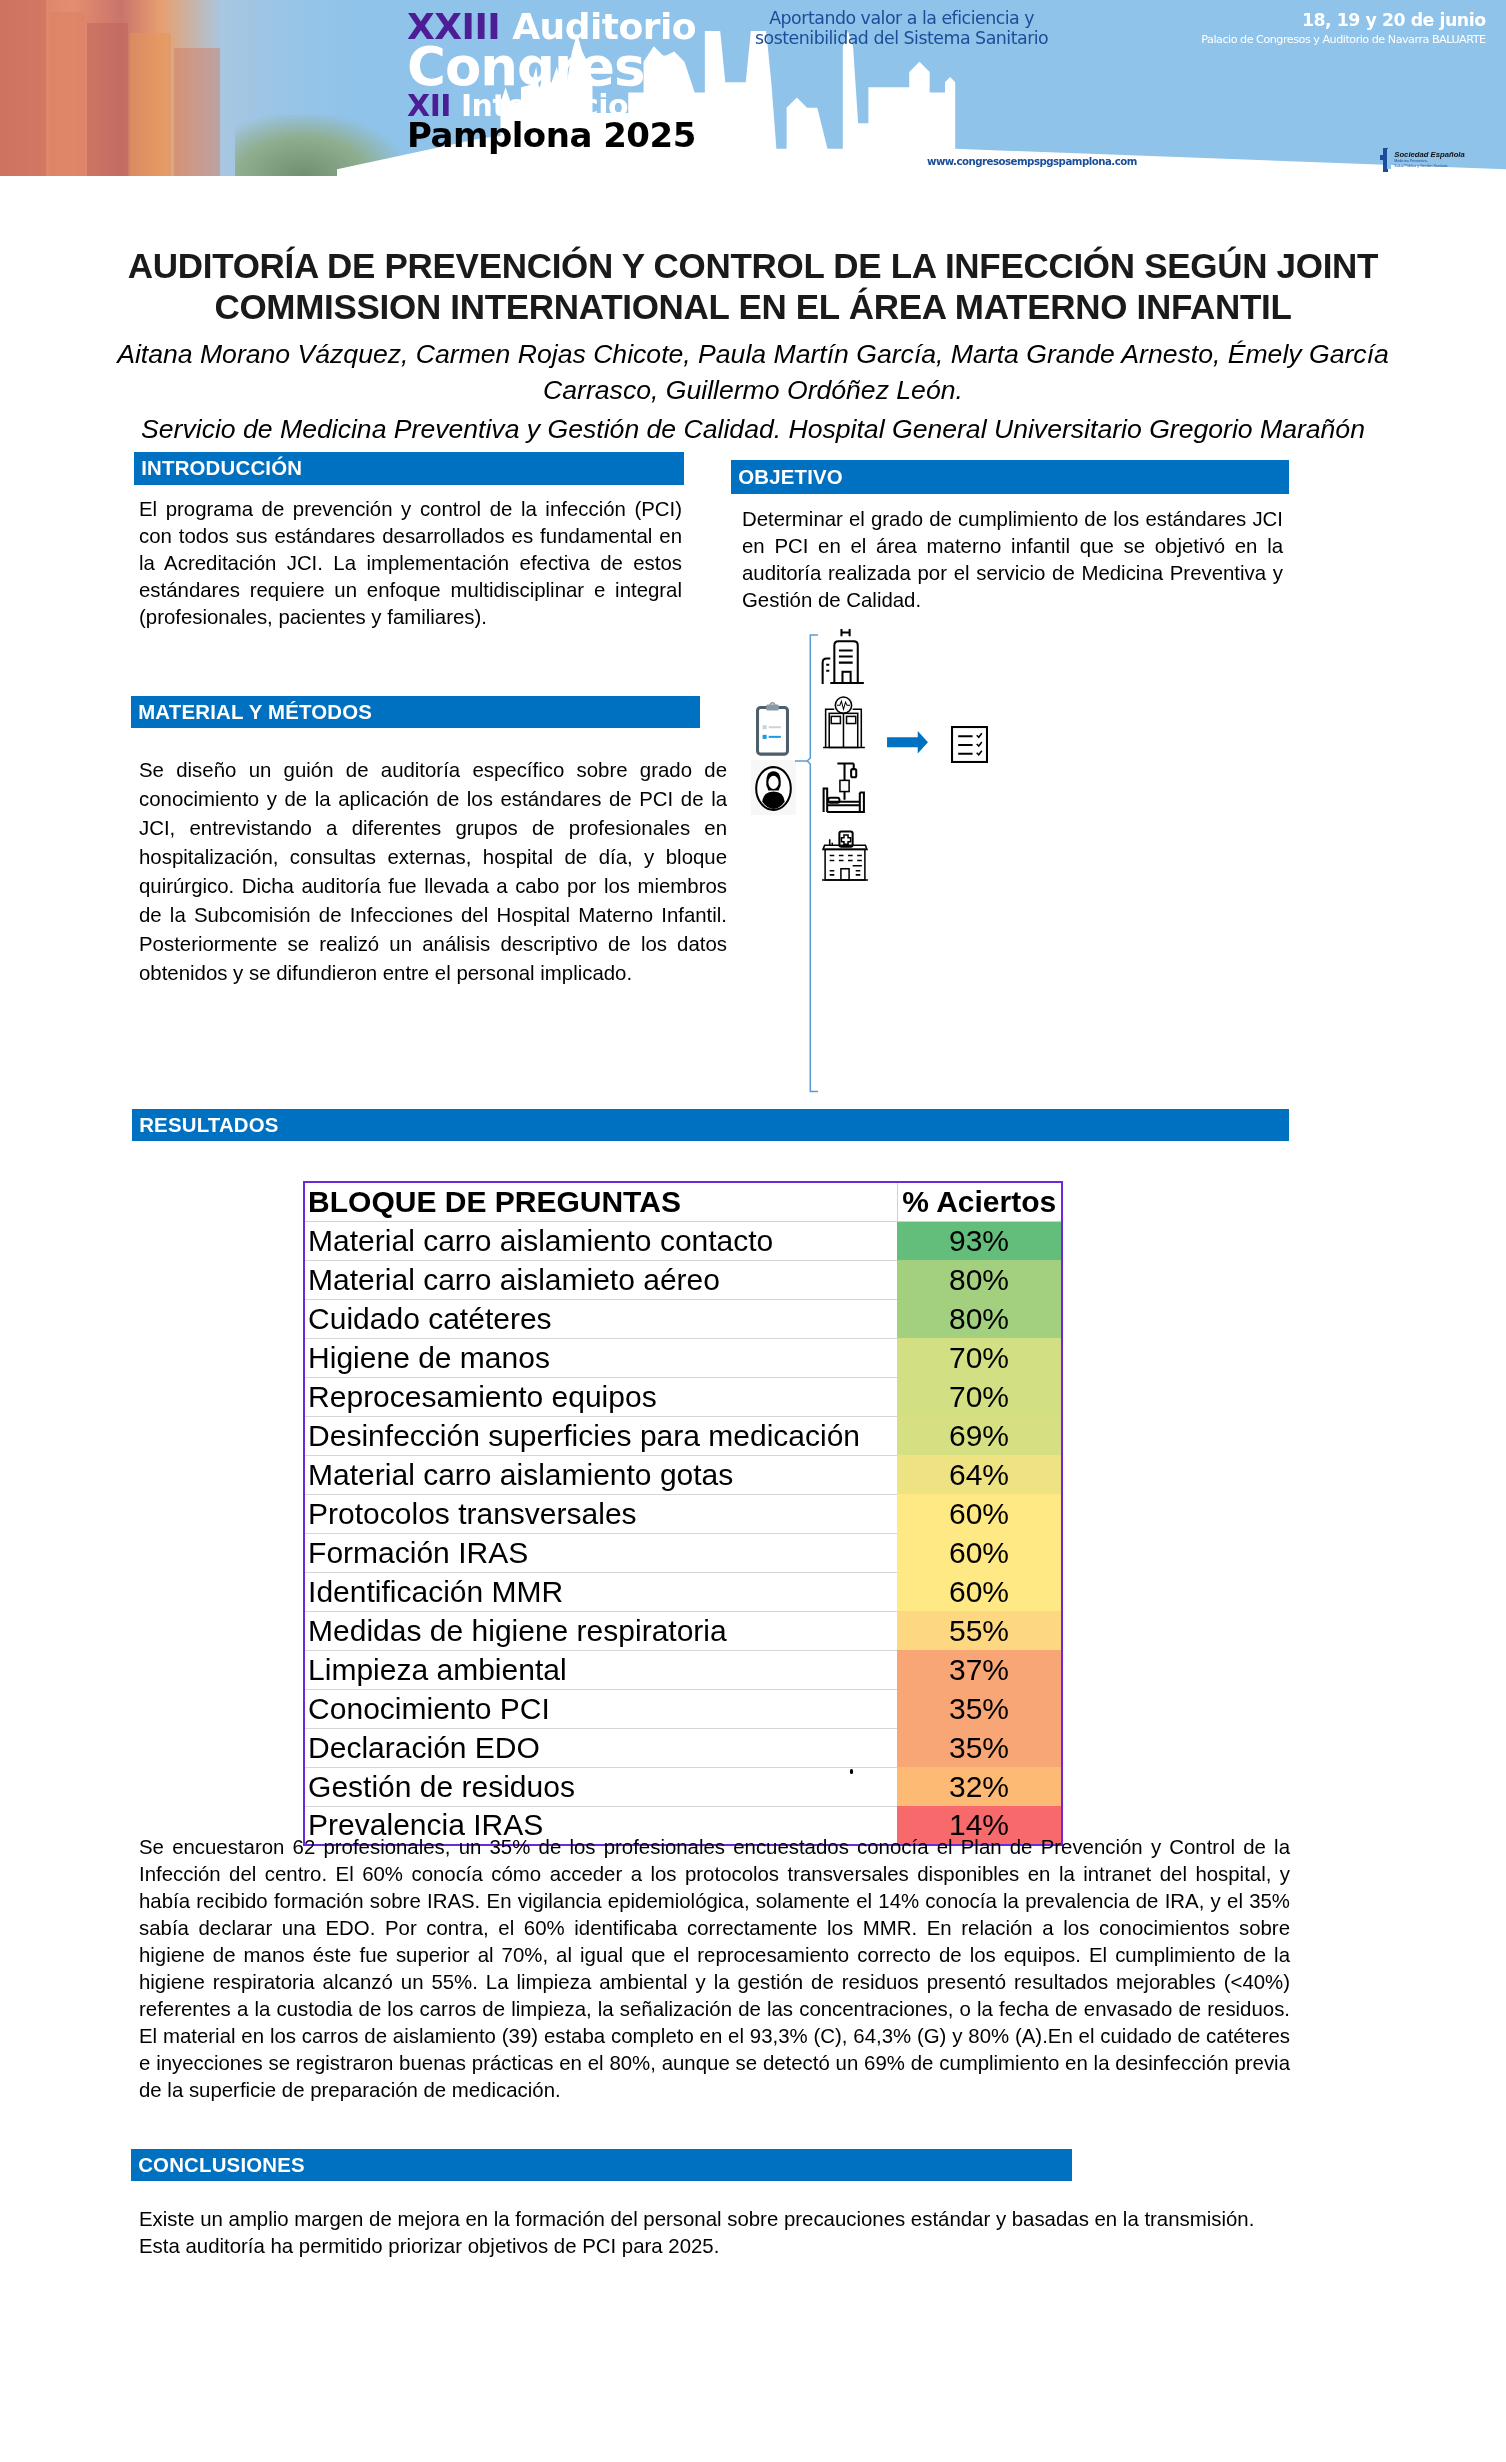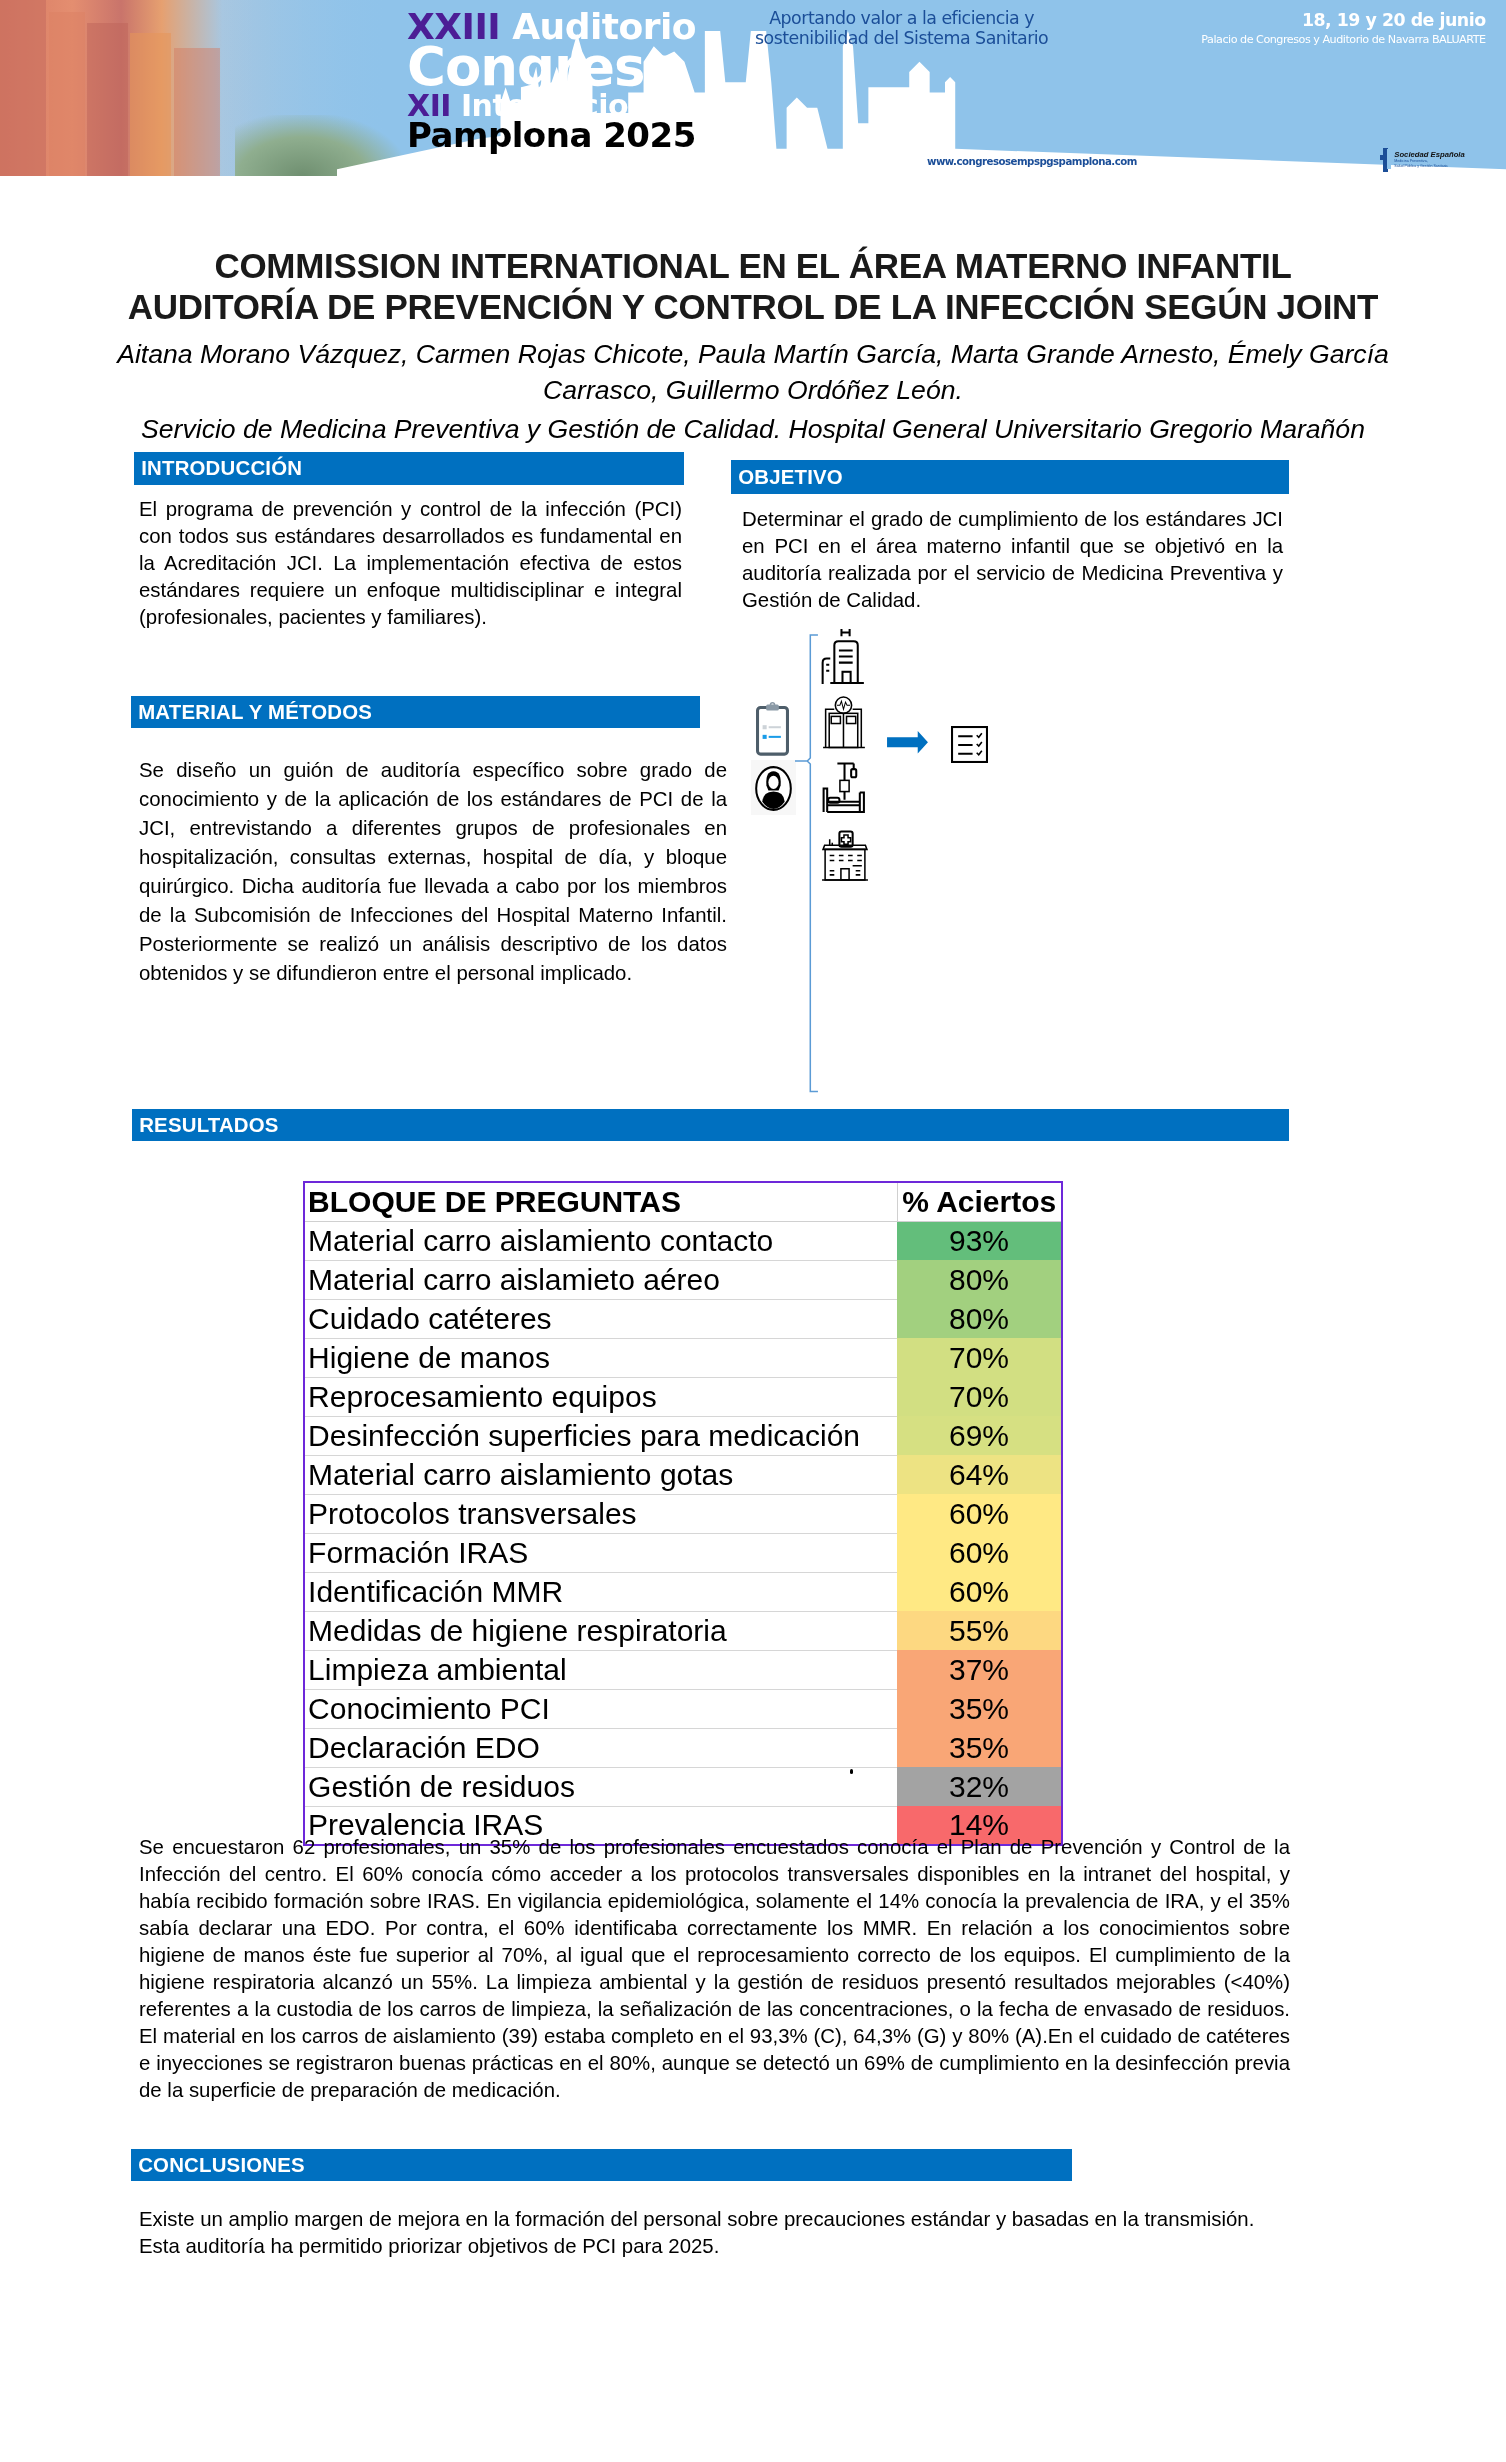--- a/index.html
+++ b/index.html
@@ -105,22 +105,22 @@
     <div class="txt">
       <div class="t1">Sociedad Española</div>
       <div class="t2">Medicina Preventiva,</div>
       <div class="t2">Salud Pública y Gestión Sanitaria</div>
     </div>
   </div>
 </div>
 
 <div class="title-block">
   <div class="main-title">
+    <div>AUDITORÍA DE PREVENCIÓN Y CONTROL DE LA INFECCIÓN SEGÚN JOINT</div>
     <div>COMMISSION INTERNATIONAL EN EL ÁREA MATERNO INFANTIL</div>
-    <div>AUDITORÍA DE PREVENCIÓN Y CONTROL DE LA INFECCIÓN SEGÚN JOINT</div>
   </div>
   <div class="authors">Aitana Morano Vázquez, Carmen Rojas Chicote, Paula Martín García, Marta Grande Arnesto, Émely García Carrasco, Guillermo Ordóñez León.</div>
   <div class="affil">Servicio de Medicina Preventiva y Gestión de Calidad. Hospital General Universitario Gregorio Marañón</div>
 </div>
 
 <div class="sec-head" style="left:134px;top:452px;width:550px;height:33px;">INTRODUCCIÓN</div>
 <div class="body-text" style="left:139px;top:496px;width:543px;">El programa de prevención y control de la infección (PCI) con todos sus estándares desarrollados es fundamental en la Acreditación JCI. La implementación efectiva de estos estándares requiere un enfoque multidisciplinar e integral (profesionales, pacientes y familiares).</div>
 
 <div class="sec-head" style="left:731px;top:460px;width:558px;height:34px;">OBJETIVO</div>
 <div class="body-text" style="left:742px;top:506px;width:541px;">Determinar el grado de cumplimiento de los estándares JCI en PCI en el área materno infantil que se objetivó en la auditoría realizada por el servicio de Medicina Preventiva y Gestión de Calidad.</div>
@@ -265,21 +265,21 @@
       <tr>
         <td class="label">Conocimiento PCI</td>
         <td class="pct" style="background: rgb(249, 166, 118);">35%</td>
       </tr>
       <tr>
         <td class="label">Declaración EDO</td>
         <td class="pct" style="background: rgb(249, 166, 118);">35%</td>
       </tr>
       <tr>
         <td class="label">Gestión de residuos</td>
-        <td class="pct" style="background: #a3a3a3;">32%</td>
+        <td class="pct" style="background: #fdba74;">32%</td>
       </tr>
       <tr>
         <td class="label">Prevalencia IRAS</td>
         <td class="pct" style="background: rgb(248, 105, 107);">14%</td>
       </tr>
     </tbody>
 </table>
 <div class="stray-dot"></div>
 
 <div class="body-text" style="left:139px;top:1834px;width:1151px;line-height:27px;">Se encuestaron 62 profesionales, un 35% de los profesionales encuestados conocía el Plan de Prevención y Control de la Infección del centro. El 60% conocía cómo acceder a los protocolos transversales disponibles en la intranet del hospital, y había recibido formación sobre IRAS. En vigilancia epidemiológica, solamente el 14% conocía la prevalencia de IRA, y el 35% sabía declarar una EDO. Por contra, el 60% identificaba correctamente los MMR. En relación a los conocimientos sobre higiene de manos éste fue superior al 70%, al igual que el reprocesamiento correcto de los equipos. El cumplimiento de la higiene respiratoria alcanzó un 55%. La limpieza ambiental y la gestión de residuos presentó resultados mejorables (&lt;40%) referentes a la custodia de los carros de limpieza, la señalización de las concentraciones, o la fecha de envasado de residuos. El material en los carros de aislamiento (39) estaba completo en el 93,3% (C), 64,3% (G) y 80% (A).En el cuidado de catéteres e inyecciones se registraron buenas prácticas en el 80%, aunque se detectó un 69% de cumplimiento en la desinfección previa de la superficie de preparación de medicación.</div>

